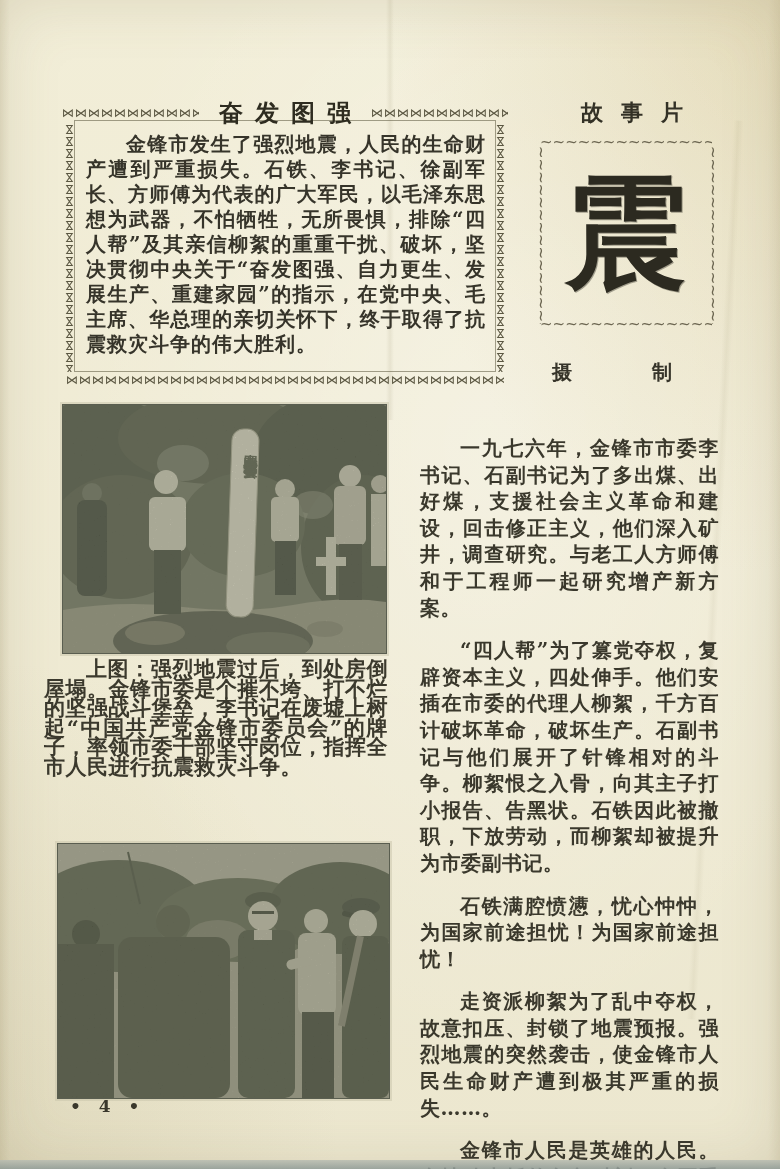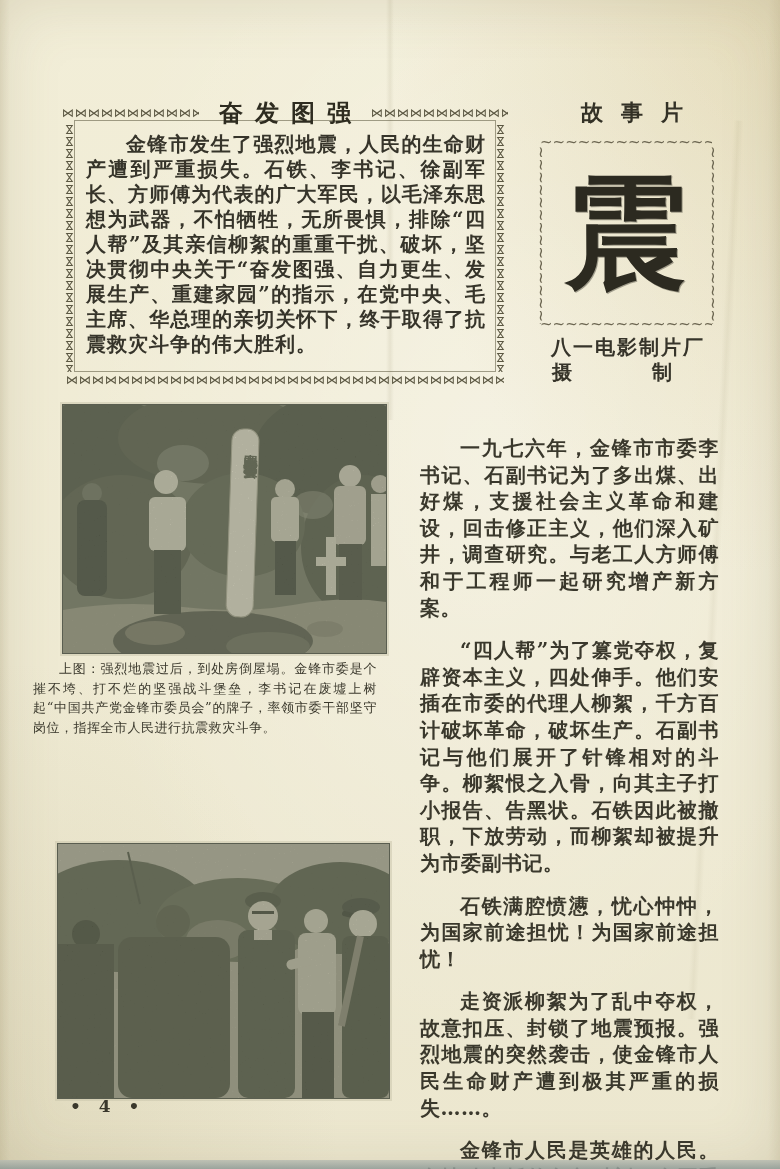--- a/index.html
+++ b/index.html
@@ -87,22 +87,22 @@
   }
 
   
   .photo{position:absolute;border:1px solid #5a5e50;box-shadow:0 0 0 2px rgba(200,196,170,0.5);}
   .photo svg{display:block;}
   .photo1{left:62px;top:404px;width:323px;height:248px;}
   .photo2{left:57px;top:843px;width:331px;height:254px;}
 
   
   .caption{
-    position:absolute;left:33px;width:344px;
-    font-size:13px;line-height:19.6px;font-weight:400;color:#3b392d;
+    position:absolute;left:44px;width:344px;
+    font-size:21px;line-height:19.6px;font-weight:700;color:#3b392d;
     text-align:justify;text-indent:2em;letter-spacing:0.5px;
   }
   .caption1{top:659px;}
   .caption2{top:759px;line-height:20.2px;}
 
   
   .article{
     position:absolute;left:404px;top:419px;width:331px;
     font-size:20px;line-height:26.6px;font-weight:600;color:#3a382c;
     text-align:justify;letter-spacing:0.5px;
@@ -136,21 +136,20 @@
   </div>
 
   <div class="film-cat">故事片</div>
   <div class="wbox">
     <div class="wave-h wave-t">~~~~~~~~~~~~~~~~~~~~~~~~~~~~~~~~~~~~~~~~~~~~~~~~~~~~~~~~~~~~</div>
     <div class="wave-h wave-b">~~~~~~~~~~~~~~~~~~~~~~~~~~~~~~~~~~~~~~~~~~~~~~~~~~~~~~~~~~~~</div>
     <div class="wave-v wave-vl">~~~~~~~~~~~~~~~~~~~~~~~~~~~~~~~~~~~~~~~~~~~~~~~~~~~~~~~~~~~~</div>
     <div class="wave-v wave-vr">~~~~~~~~~~~~~~~~~~~~~~~~~~~~~~~~~~~~~~~~~~~~~~~~~~~~~~~~~~~~</div>
     <div class="zhen">震</div>
   </div>
-  <div class="studio">八一电影制片厂</div>
   <div class="credit">
     <span>摄</span>
     <span>制</span>
   </div>
 
   <svg width="0" height="0" style="position:absolute" aria-hidden="true">
     <defs>
       <filter id="grainF" x="0" y="0" width="100%" height="100%">
         <feTurbulence type="fractalNoise" baseFrequency="0.55" numOctaves="2" stitchTiles="stitch"></feTurbulence>
         <feColorMatrix type="matrix" values="0 0 0 0 0.16  0 0 0 0 0.17  0 0 0 0 0.12  0.9 0.9 0.9 0 0"></feColorMatrix>

